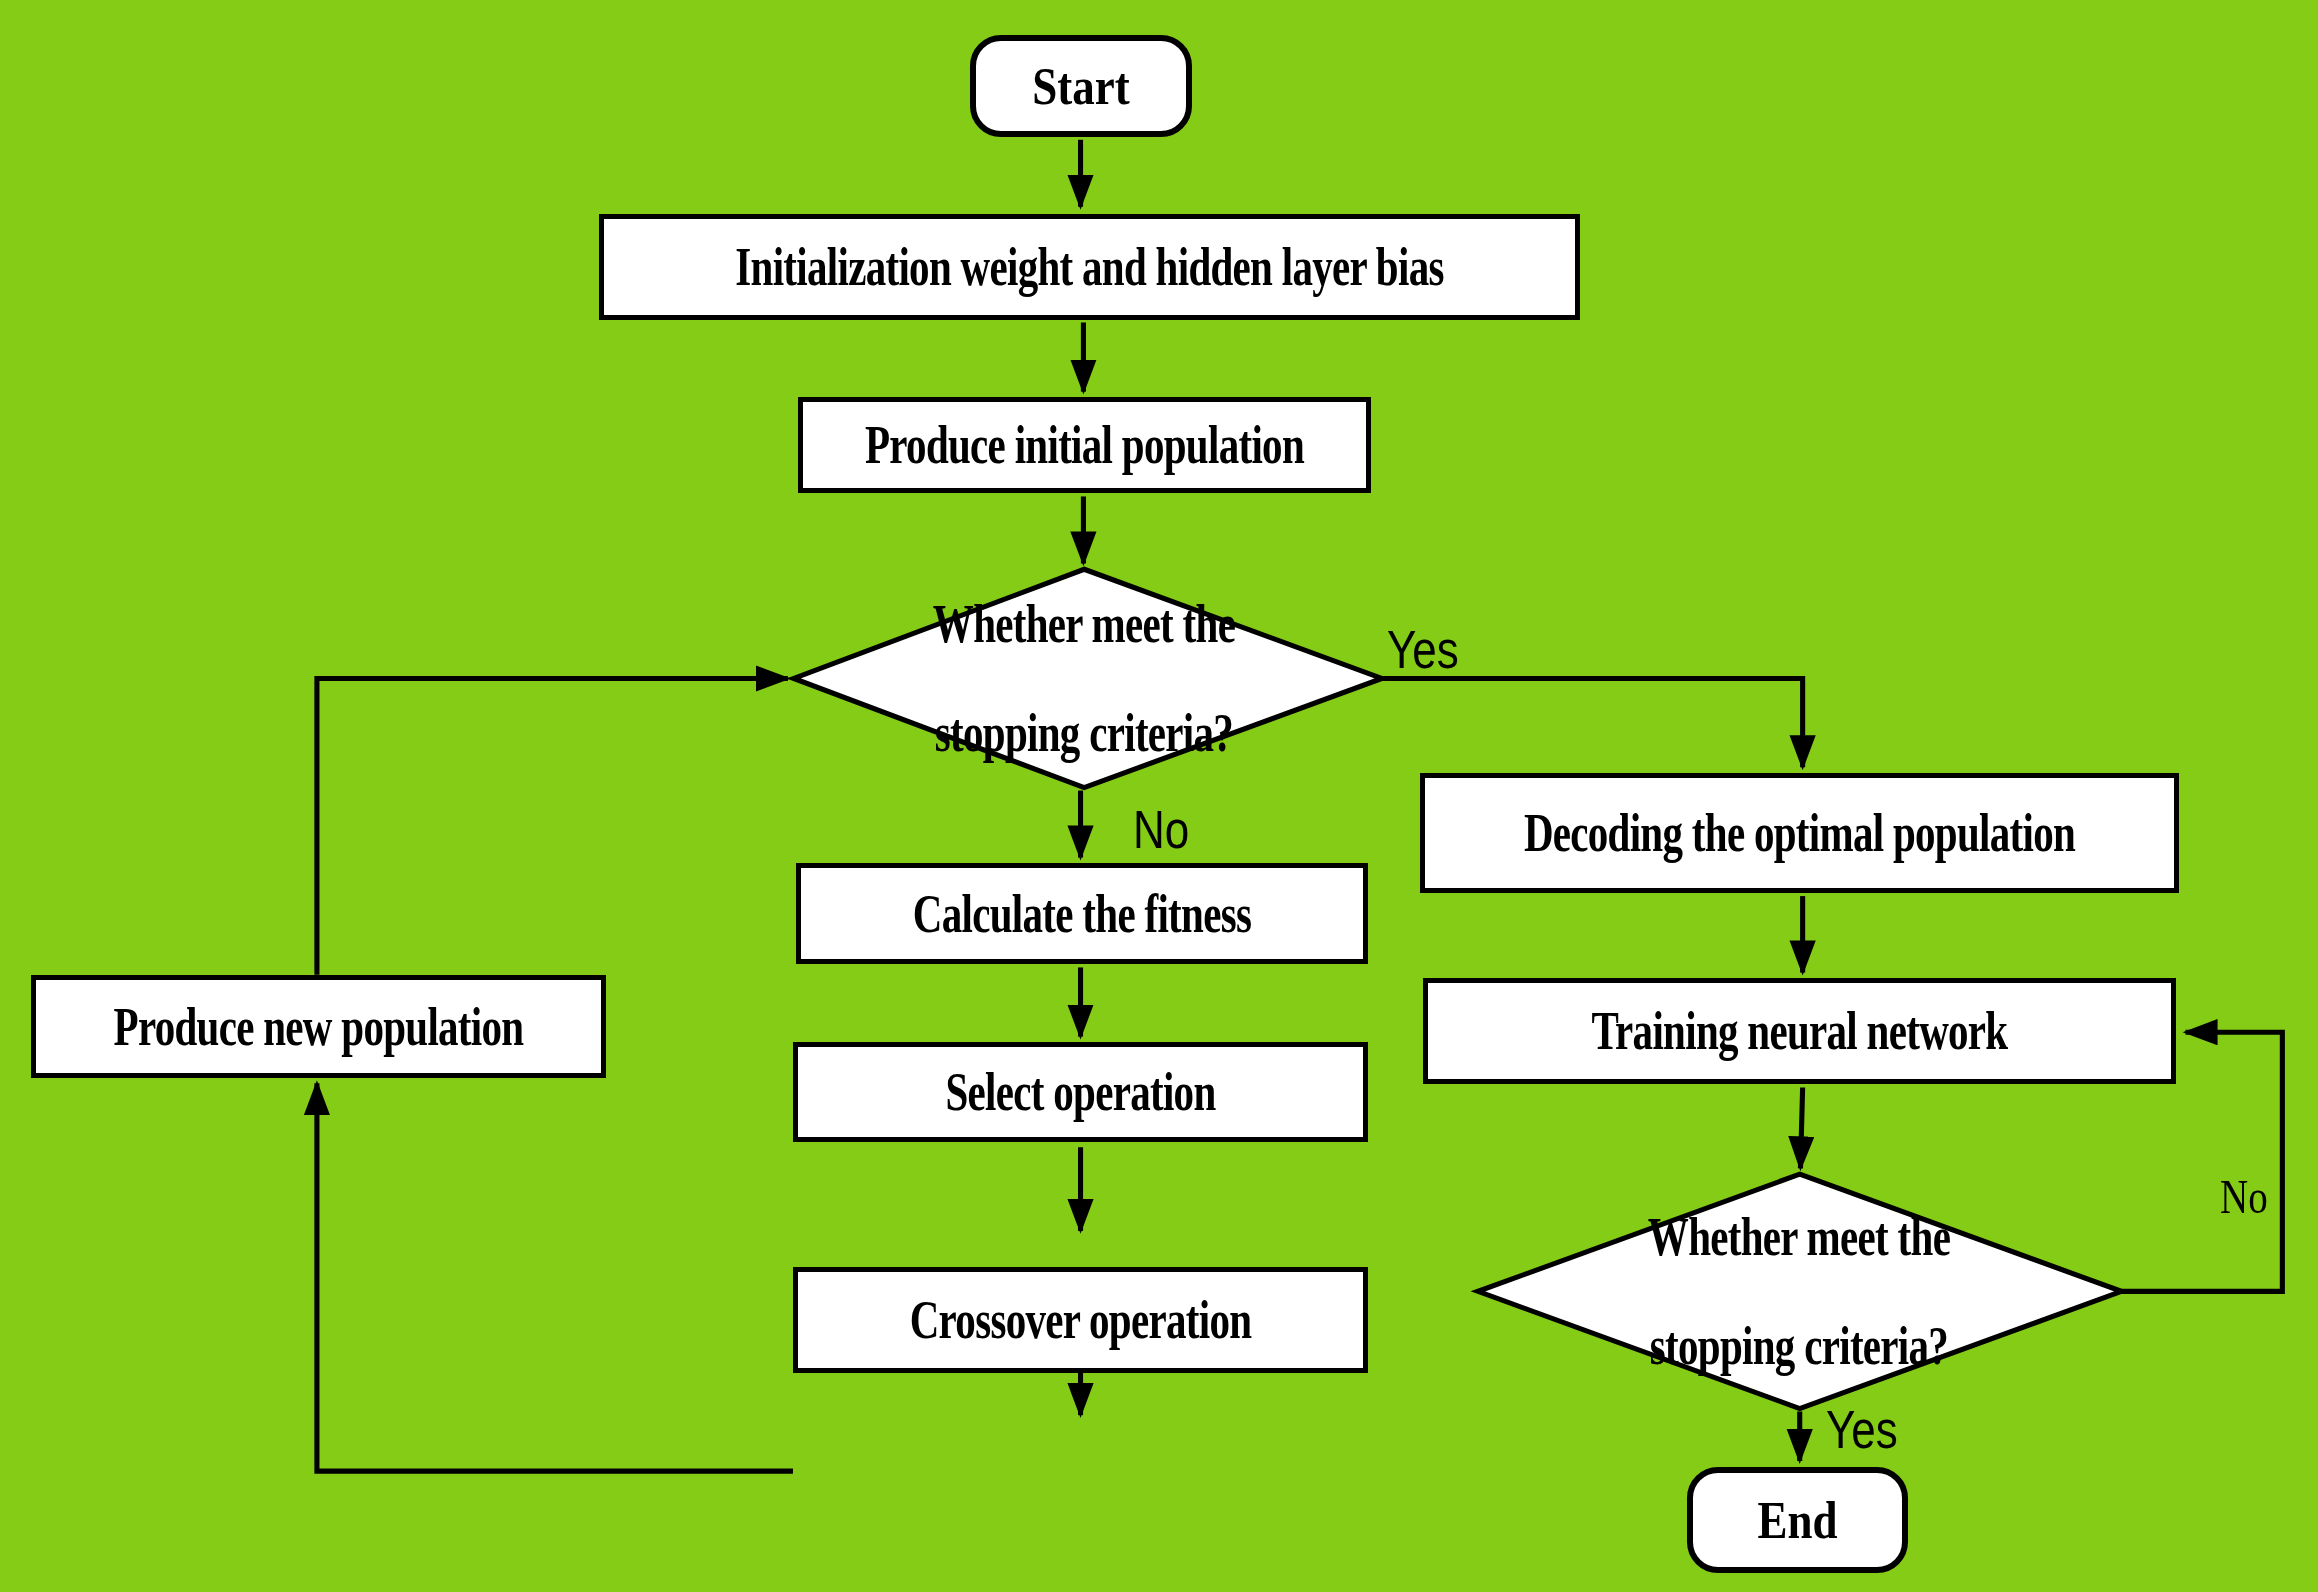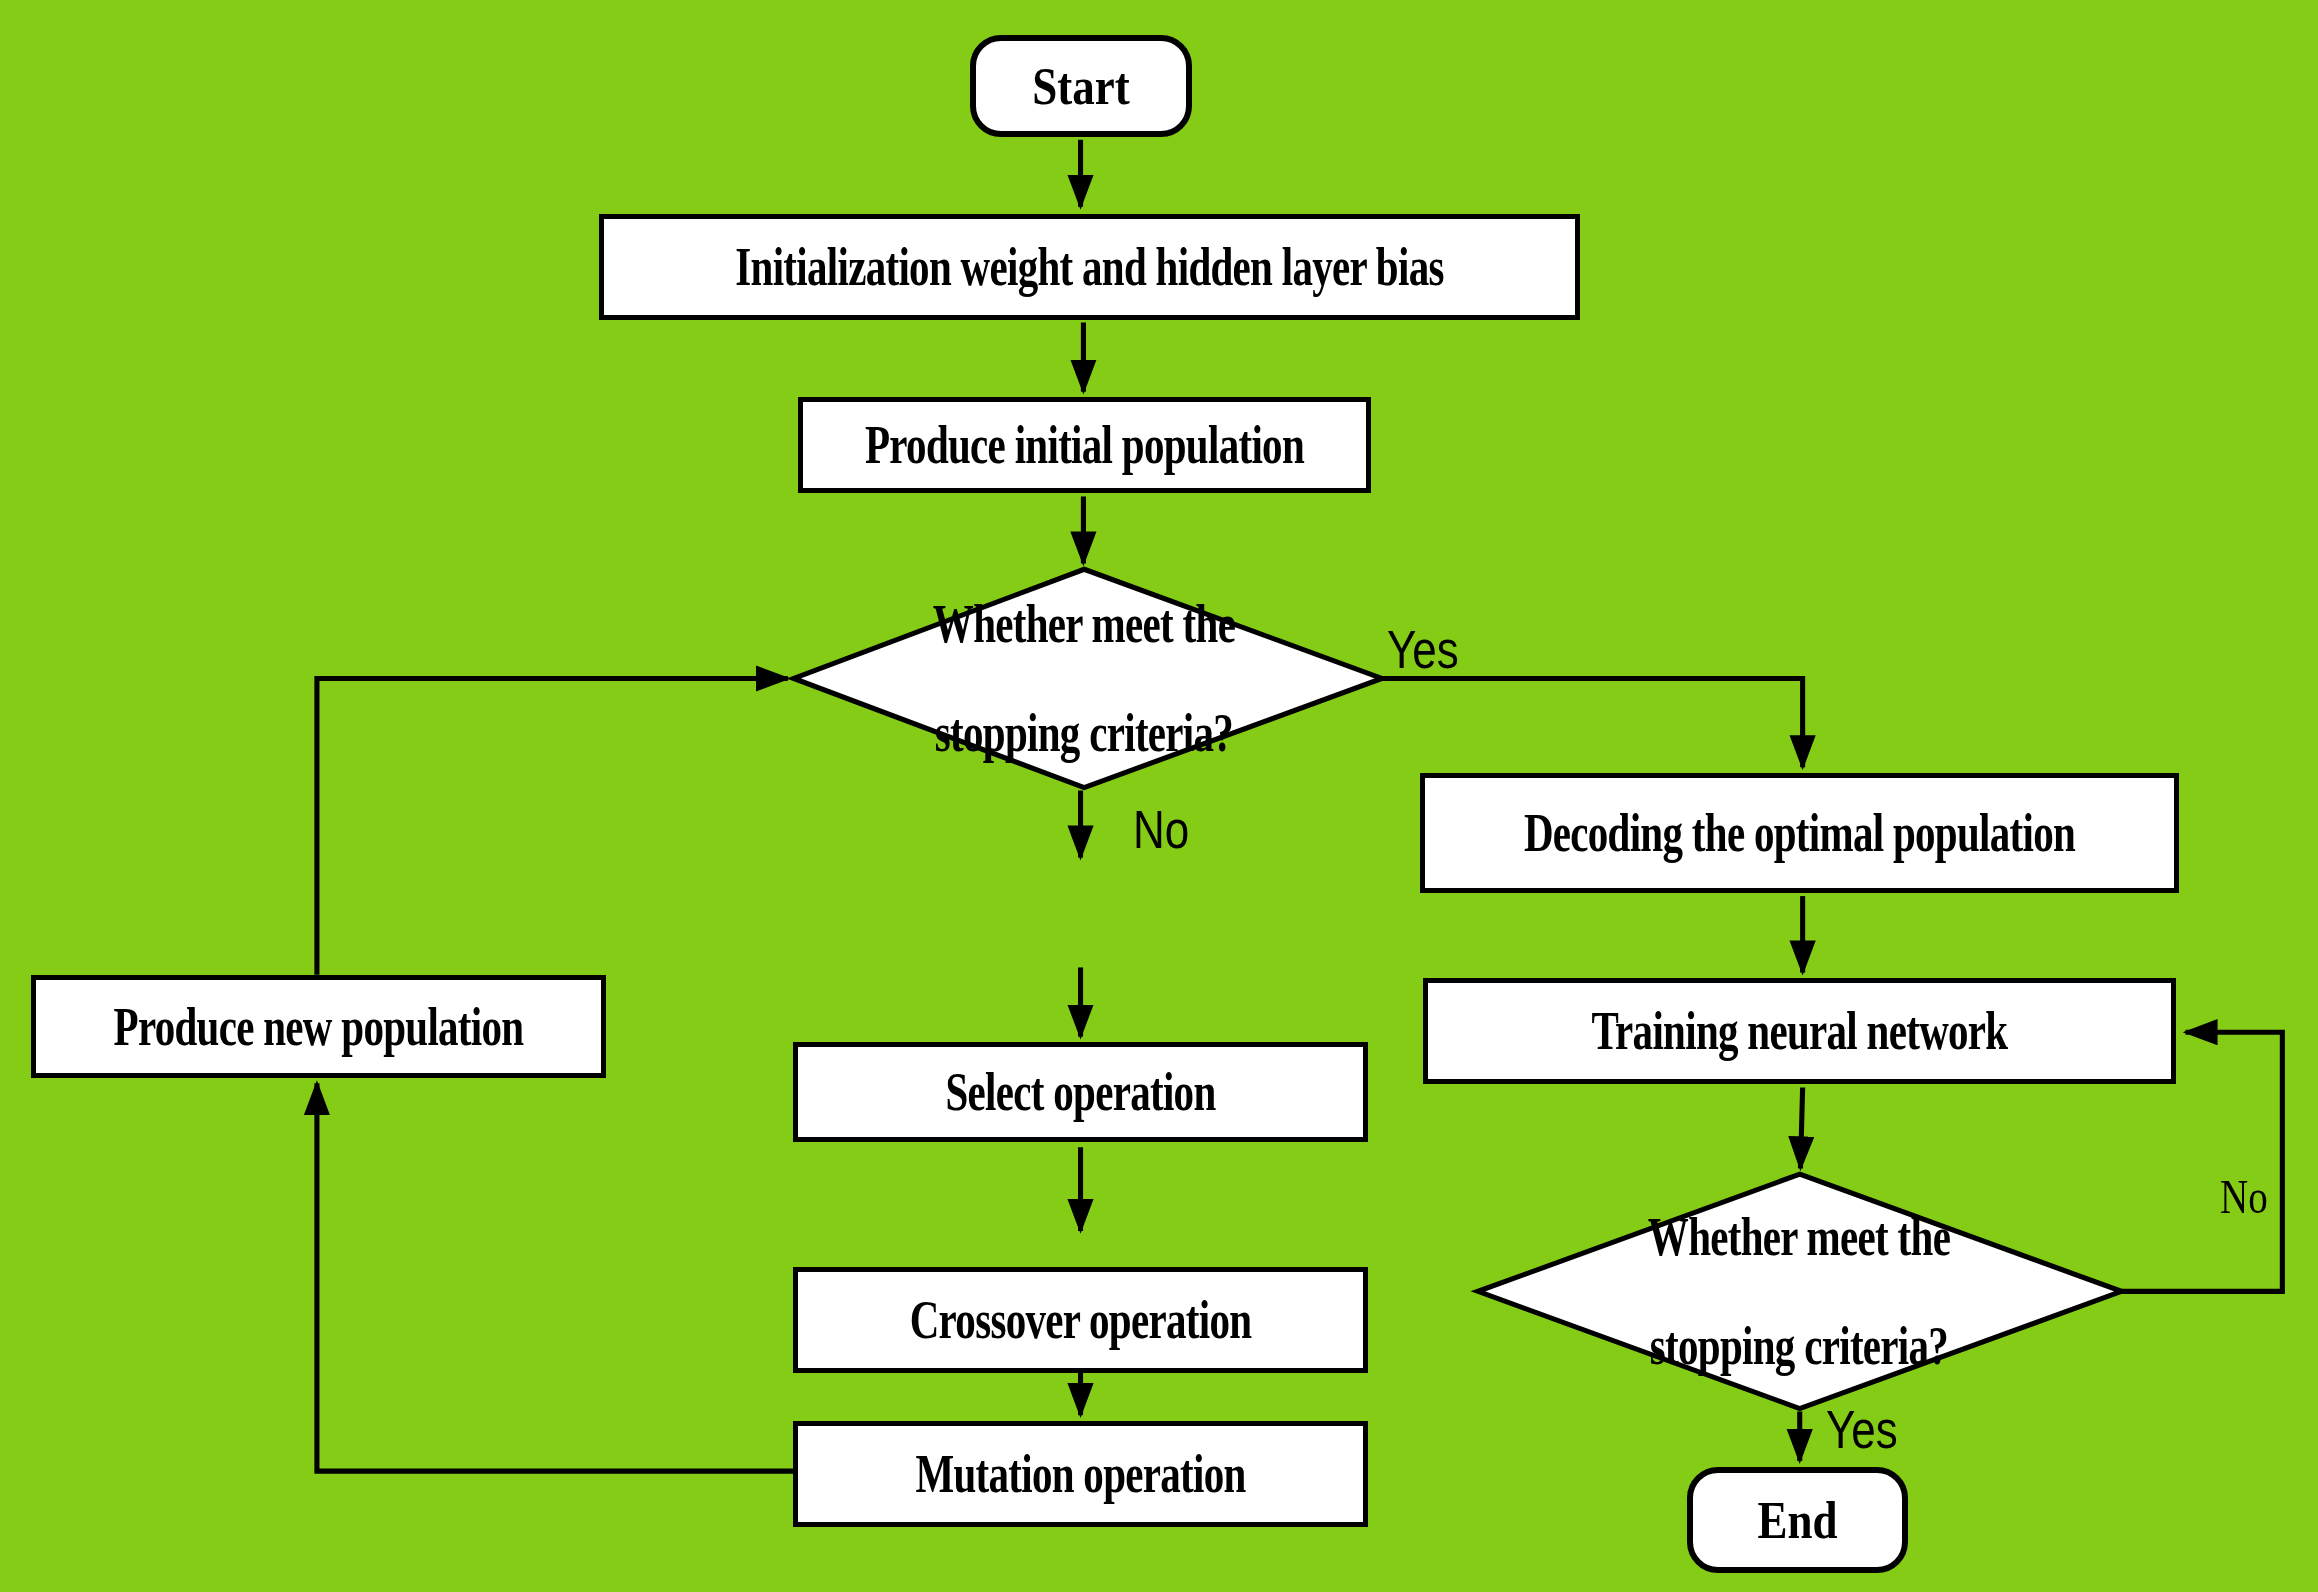--- a/index.html
+++ b/index.html
@@ -118,32 +118,32 @@
     <span class="lbl">Produce initial population</span>
   </div>
 
   <div class="dlabel" style="left:793px; top:582px; width:582px; height:192px;">
     <div class="lbl" style="font-size:41px;">
       <span>Whether meet the</span>
       <span>stopping criteria?</span>
     </div>
   </div>
 
+  <div class="node" style="left:796px; top:863px; width:572px; height:101px;">
+    <span class="lbl">Calculate the fitness</span>
+  </div>
 
   <div class="node" style="left:793px; top:1042px; width:575px; height:100px;">
     <span class="lbl">Select operation</span>
   </div>
 
   <div class="node" style="left:793px; top:1235px; width:575px; height:106px;margin-top:32px;">
     <span class="lbl">Crossover operation</span>
   </div>
 
-  <div class="node" style="left:793px; top:1421px; width:575px; height:106px;">
-    <span class="lbl">Mutation operation</span>
-  </div>
 
   <div class="node" style="left:31px; top:975px; width:575px; height:103px;">
     <span class="lbl">Produce new population</span>
   </div>
 
   <div class="node" style="left:1420px; top:773px; width:759px; height:120px;">
     <span class="lbl">Decoding the optimal population</span>
   </div>
 
   <div class="node" style="left:1423px; top:978px; width:753px; height:106px;">

